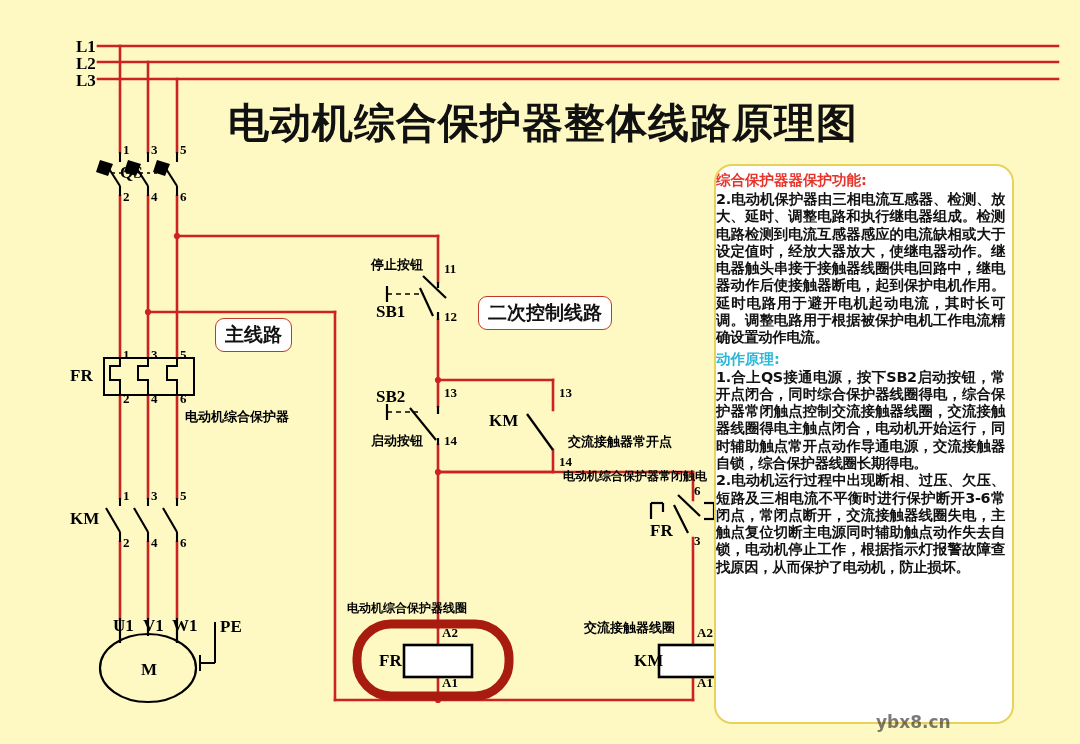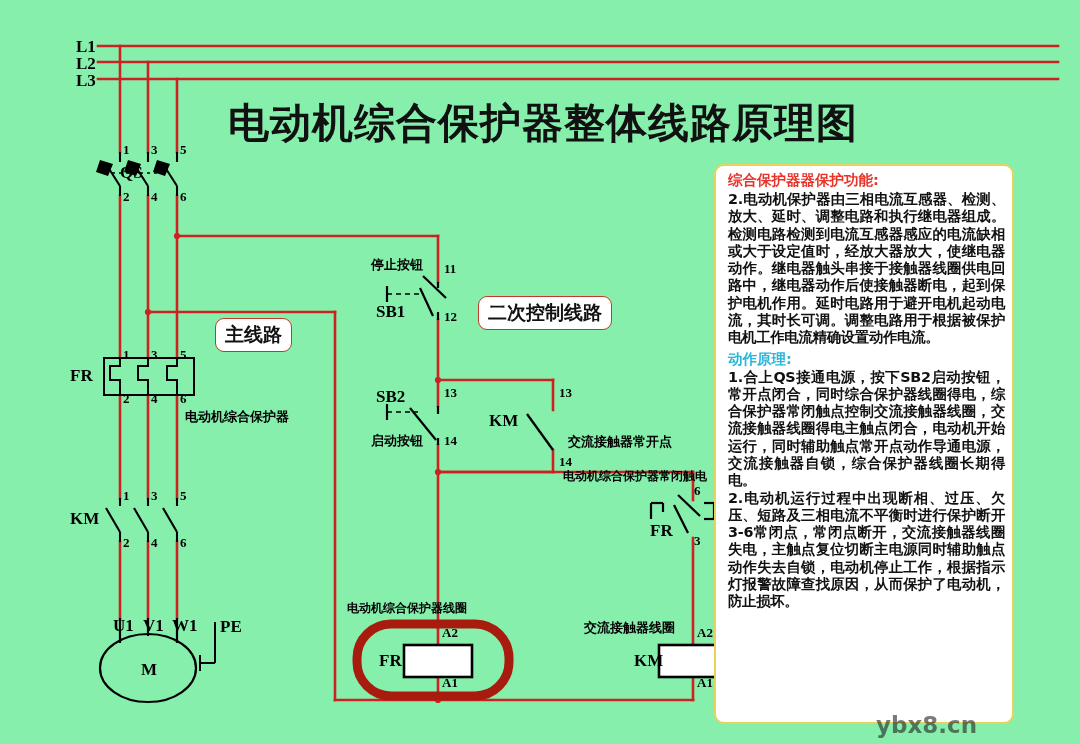--- a/index.html
+++ b/index.html
@@ -1,41 +1,41 @@
 <!DOCTYPE html>
 <html><head>
 <meta charset="utf-8">
 <style>
   html,body{margin:0;padding:0;background:#fff;}
   body{font-family:"Liberation Serif","DejaVu Serif",serif;}
-  #root{position:relative;width:1080px;height:744px;background:#86efac;overflow:hidden;}
+  #root{position:relative;width:1080px;height:744px;background:#fef9c3;overflow:hidden;}
   .svgwrap{position:absolute;left:0;top:0;width:1080px;height:744px;}
   .lbl{position:absolute;color:#000;white-space:nowrap;line-height:1;}
   .term{font-family:"Liberation Serif",serif;font-weight:bold;font-size:13px;}
   .dev{font-family:"Liberation Serif",serif;font-weight:bold;font-size:17px;}
   .cn{font-family:"DejaVu Sans","Liberation Sans",sans-serif;font-weight:bold;font-size:13px;}
   .cn-sm{font-family:"DejaVu Sans","Liberation Sans",sans-serif;font-weight:bold;font-size:12px;}
   .title{position:absolute;left:228px;top:96px;font-family:"DejaVu Serif","Liberation Serif",serif;
          font-weight:bold;font-size:41px;color:#111;letter-spacing:1px;white-space:nowrap;}
   .tagbox{position:absolute;border:1.6px solid #c0392b;border-radius:9px;background:#fff;
           padding:3px 9px;font-family:"DejaVu Serif","Liberation Serif",serif;font-weight:bold;
           font-size:19px;color:#111;white-space:nowrap;}
   #infoPanel{position:absolute;left:714px;top:164px;width:300px;height:560px;
-             border:2px solid #e8d25a;border-radius:10px;background:#fff;box-sizing:border-box;
-             padding:5px 7px 4px 12px;overflow:hidden;}
+             border:2px solid #e8d25a;border-radius:18px;background:#fff;box-sizing:border-box;
+             padding:5px 7px 4px 0;overflow:hidden;}
   .ph{font-family:"DejaVu Sans","Liberation Sans",sans-serif;font-weight:bold;font-size:14.5px;
       color:#e8332a;margin:0 0 1px 0;}
   .ph2{font-family:"DejaVu Sans","Liberation Sans",sans-serif;font-weight:bold;font-size:14.5px;
       color:#29b6d8;margin:3px 0 0 0;}
   .pbody{font-family:"DejaVu Sans","Liberation Sans",sans-serif;font-weight:bold;font-size:14.4px;
       color:#111;line-height:1.20;text-align:justify;margin:0;letter-spacing:-0.3px;}
   .wm{position:absolute;font-family:"DejaVu Sans","Liberation Sans",sans-serif;font-weight:bold;
       color:rgba(120,120,120,.30);white-space:nowrap;}
   #wm1{left:610px;top:700px;font-size:27px;}
-  #wm2{left:876px;top:712px;font-size:23px;color:rgba(40,40,40,.62);}
+  #wm2{left:876px;top:712px;font-size:17px;color:rgba(40,40,40,.62);}
 </style>
 </head>
 <body>
 
 <div id="root">
 
   <svg class="svgwrap" viewBox="0 0 1080 744">
     <g stroke="#cc2222" stroke-width="2.6" fill="none" stroke-linecap="square">
 
       <line x1="98" y1="46" x2="1058" y2="46"></line>

